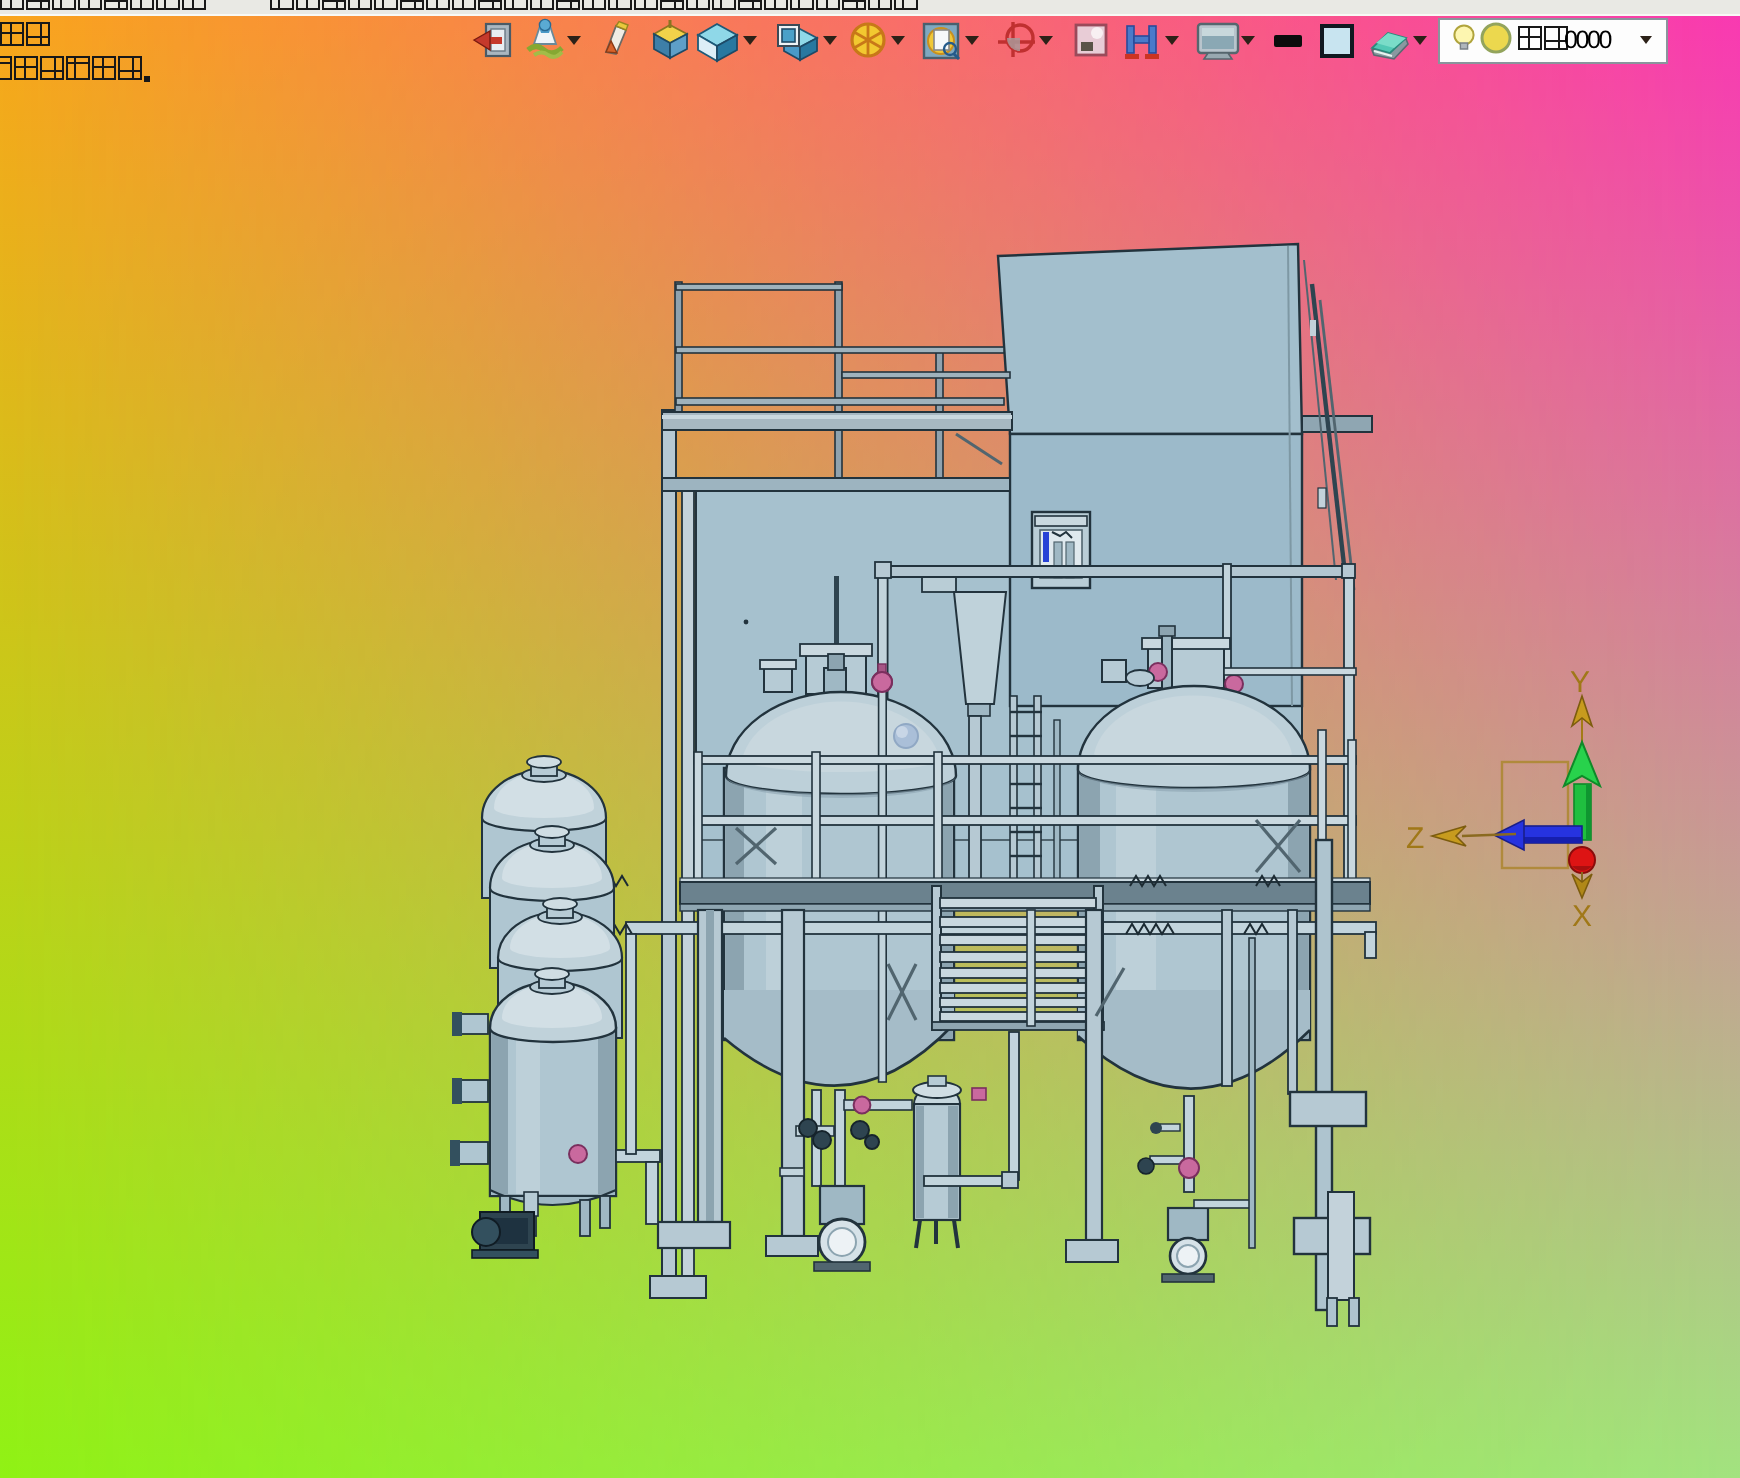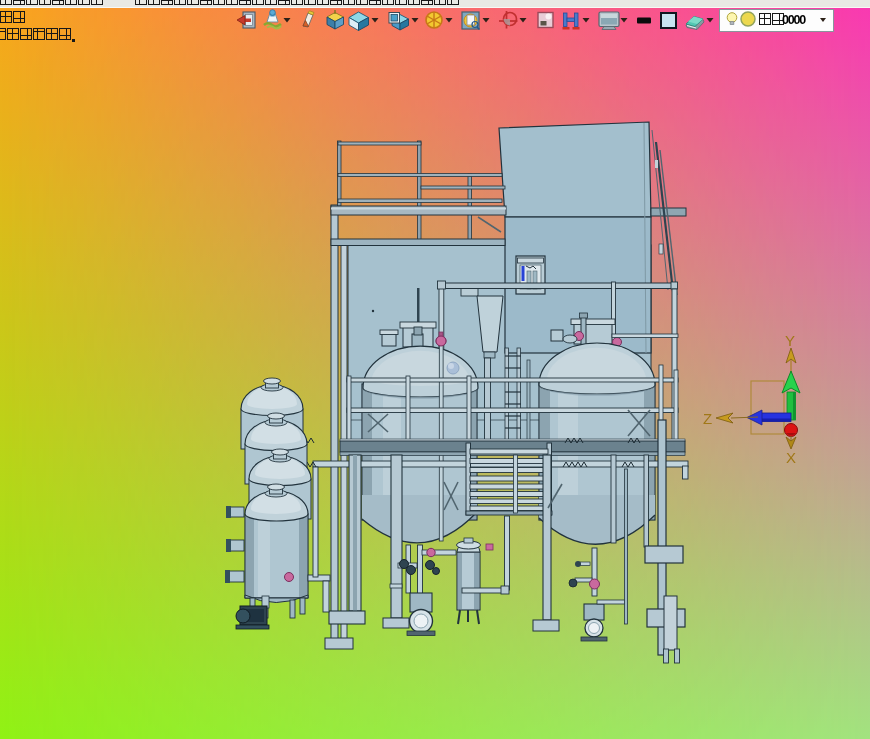--- a/index.html
+++ b/index.html
@@ -6,21 +6,21 @@
 #bg{position:absolute;left:0;top:0;width:870px;height:739px;background:linear-gradient(to bottom,#faa51c,#90f215);}
 #bg2{position:absolute;left:0;top:0;width:870px;height:739px;background:linear-gradient(to bottom,#fa37b2,#a2e37f);-webkit-mask-image:linear-gradient(to right,rgba(0,0,0,0),rgba(0,0,0,1));mask-image:linear-gradient(to right,rgba(0,0,0,0),rgba(0,0,0,1));}
 #topstrip{position:absolute;left:0;top:0;width:870px;height:7px;background:#e9e9e4;border-bottom:1.5px solid #f9f9f5;overflow:hidden;}
 .g{display:inline-block;width:10px;height:10px;border:1px solid #181818;position:relative;margin-right:1px;vertical-align:top;}
 .g:before{content:"";position:absolute;left:0;right:0;top:4px;border-top:1px solid #181818;}
 .g:after{content:"";position:absolute;top:0;bottom:0;left:4px;border-left:1px solid #181818;}
 .g.v2:after{left:6px;}
 .g.v2:before{top:6px;}
 .g.v3:before{top:2px;}
 .g.v3:after{left:3px;}
-.cb{position:absolute;left:719px;top:9px;width:113px;height:21px;background:#fdfdfd;border:1px solid #8a949c;font-weight:bold;}
+.cb{position:absolute;left:719px;top:9px;width:113px;height:21px;background:#fdfdfd;border:1px solid #8a949c;}
 .tri{width:0;height:0;border-left:3.5px solid transparent;border-right:3.5px solid transparent;border-top:4.5px solid #2c2118;position:absolute;}
 </style></head><body>
 <div id="stage">
   <div id="bg"></div>
   <div id="bg2"></div>
 
   <svg id="model" class="abs" style="left:0;top:0" width="870" height="739" viewBox="0 0 870 739">
 
     <rect x="348" y="245" width="303" height="196" fill="#a6c1ce" stroke="#22333d" stroke-width="1"></rect>
     <line x1="348" y1="420" x2="651" y2="420" stroke="#51656f" stroke-width="1"></line>

